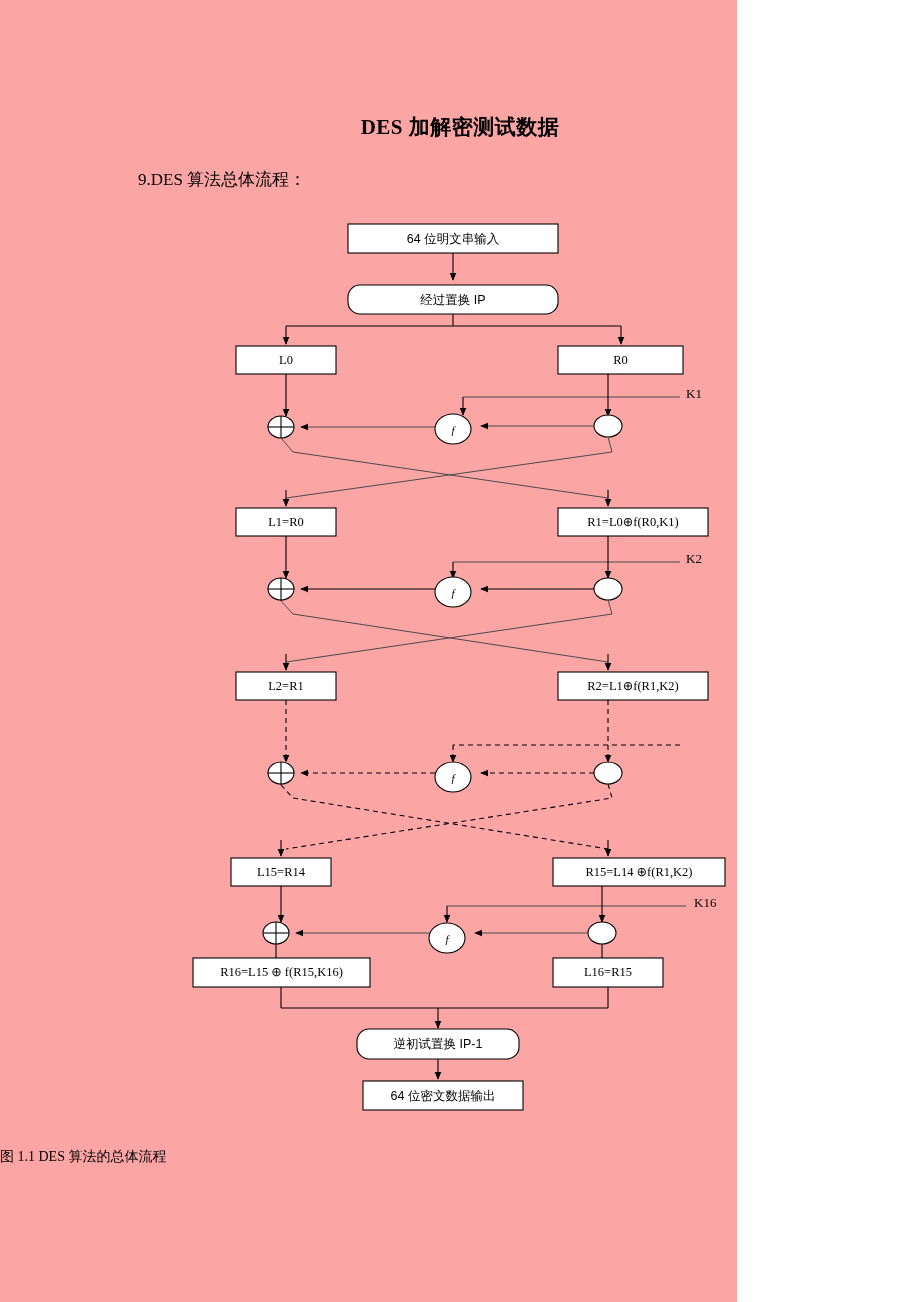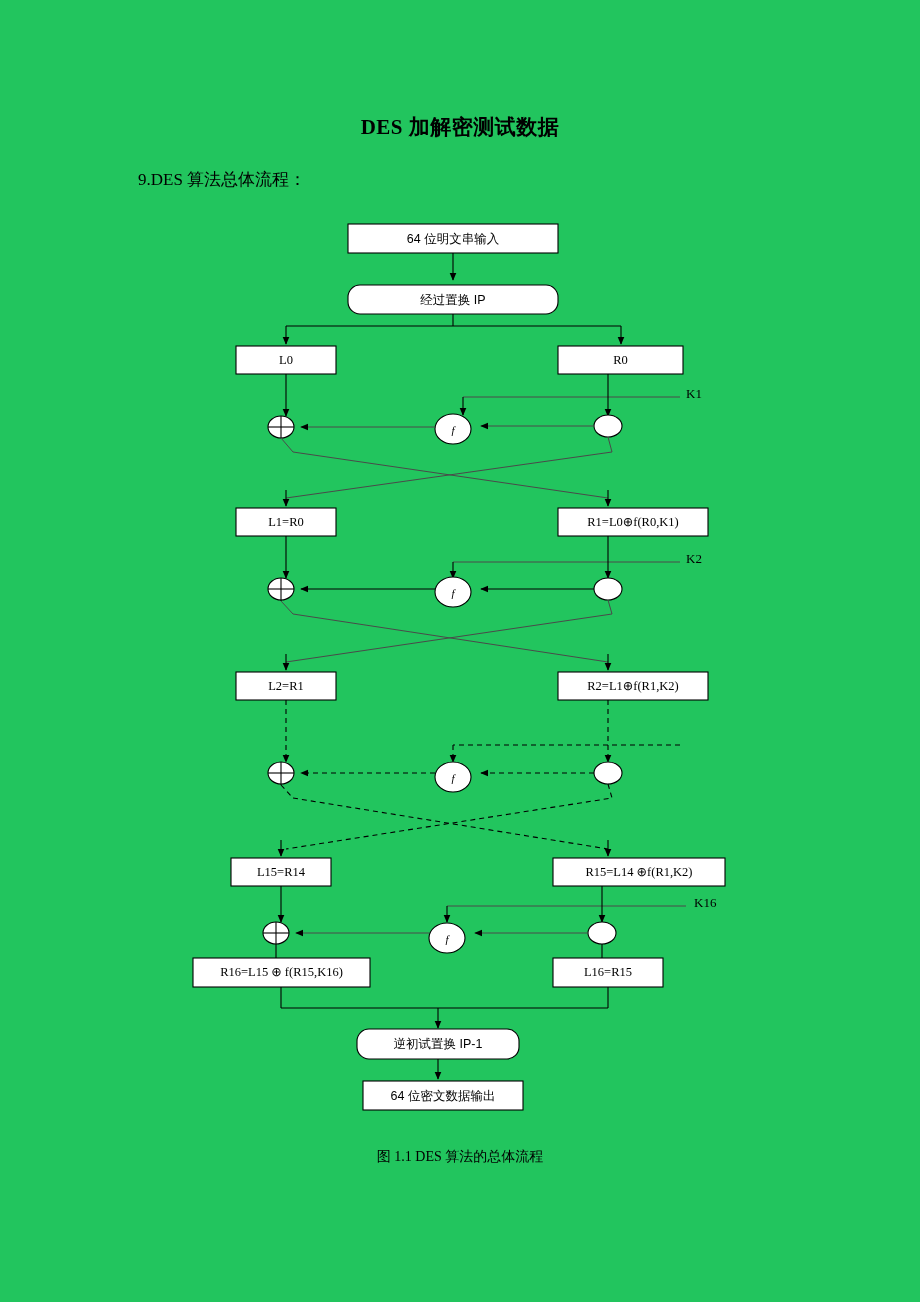--- a/index.html
+++ b/index.html
@@ -11,23 +11,23 @@
     width: 920px;
     height: 1302px;
     position: relative;
     font-family: "Liberation Serif", serif;
     color: #000000;
     overflow: hidden;
   }
   .page {
     position: absolute;
     left: 0; top: 0;
-    width: 920px;
+    width: 737px;
     height: 1302px;
-    background: #22c55e;
+    background: #fca5a5;
   }
   .doc-title {
     position: absolute;
     left: 0;
     top: 113px;
     width: 920px;
     text-align: center;
     font-family: "Liberation Serif", serif;
     font-weight: bold;
     font-size: 21px;
@@ -38,21 +38,20 @@
     left: 138px;
     top: 168px;
     font-family: "Liberation Serif", serif;
     font-size: 17px;
   }
   .figure-caption {
     position: absolute;
     left: 0;
     top: 1148px;
     width: 920px;
-    text-align: center;
     font-family: "Liberation Serif", serif;
     font-size: 14px;
   }
   .flow-svg {
     position: absolute;
     left: 0;
     top: 0;
     width: 920px;
     height: 1302px;
   }

